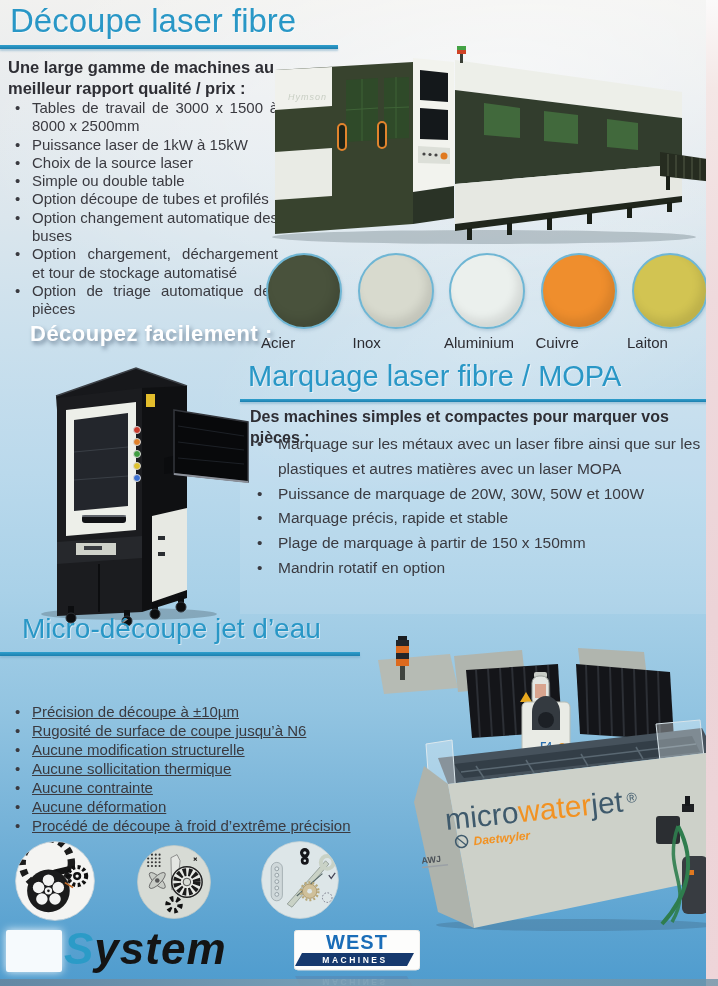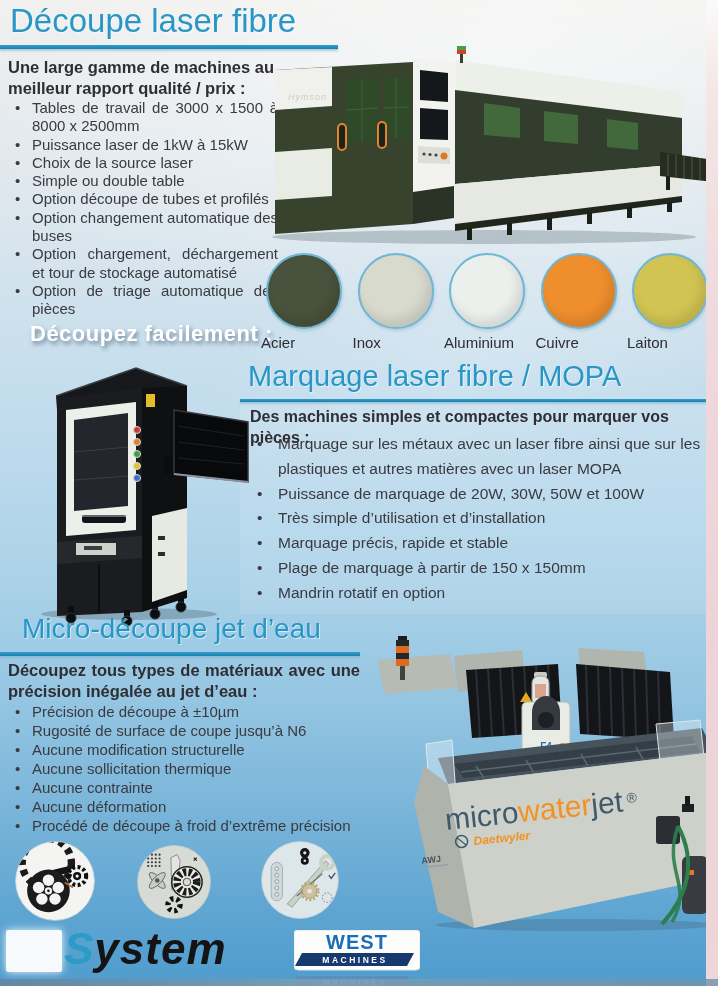--- a/index.html
+++ b/index.html
@@ -33,21 +33,21 @@
   #intro2 { left:250px; top:407px; width:462px; font-size:16px; text-align:left; }
   #intro3 { left:8px; top:660px; width:352px; font-size:16.5px; line-height:1.26; }
 
   ul.blist { position:absolute; margin:0; padding:0; list-style:none; color:#3a3a40; }
   ul.blist li { position:relative; padding-left:24px; text-align:justify; }
   ul.blist li::before { content:"\2022"; position:absolute; left:7px; }
   #list1 { left:8px; top:99px; width:270px; font-size:15px; }
   #list1 li { line-height:1.22; }
   #list2 { left:250px; top:432px; width:464px; font-size:15.5px; }
   #list2 li { line-height:1.6; padding-left:28px; text-align:left; }
-  #list3 { left:8px; top:702px; width:354px; font-size:15px; }
+  #list3 { left:8px; top:702px; width:354px; font-size:15px;text-decoration:underline; }
   #list3 li { line-height:1.27; text-align:left; }
 
   .panel2 { position:absolute; left:240px; top:402px; width:478px; height:212px; background:rgba(255,255,255,.10); }
 
   #tagline { position:absolute; left:30px; top:321px; font-size:22px; font-weight:bold; color:#fff;
     letter-spacing:.5px; text-shadow:2px 3px 4px rgba(40,60,85,.55); white-space:nowrap; }
 
   .materials { position:absolute; left:261px; top:253px; width:452px; display:flex; justify-content:space-between; }
   .mat { width:86px; text-align:left; }
   .mat .circ { width:72px; height:72px; border-radius:50%; margin:0 auto; border:2px solid #6fb6d4;
@@ -175,21 +175,20 @@
       <div class="lbl">Laiton</div>
     </div>
   </div>
 
   <div id="title2" class="h-title">Marquage laser fibre / MOPA</div>
   <div id="rule2" class="rule"></div>
   <div id="intro2" class="intro">Des machines simples et compactes pour marquer vos pièces :</div>
   <ul id="list2" class="blist">
     <li>Marquage sur les métaux avec un laser fibre ainsi que sur les plastiques et autres matières avec un laser MOPA</li>
     <li>Puissance de marquage de 20W, 30W, 50W et 100W</li>
-    <li>Très simple d’utilisation et d’installation</li>
     <li>Marquage précis, rapide et stable</li>
     <li>Plage de marquage à partir de 150 x 150mm</li>
     <li>Mandrin rotatif en option</li>
   </ul>
 
   <svg class="absimg" style="left:24px; top:360px;" width="225" height="266" viewBox="0 0 225 266">
     <ellipse cx="105" cy="254" rx="88" ry="6" fill="rgba(60,75,85,.3)"></ellipse>
     <polygon points="32,36 112,8 163,26 150,46 33,50" fill="#17181b"></polygon>
     <polyline points="32,36 112,8 163,26" stroke="#3c4046" fill="none" stroke-width="1.5"></polyline>
     <polygon points="118,28 163,26 163,238 118,252" fill="#0f1012"></polygon>
@@ -234,21 +233,20 @@
         <rect x="154" y="236" width="6" height="9"></rect>
       <circle cx="47" cy="258" r="5" stroke="#2e3237"></circle>
         <circle cx="103" cy="261" r="5" stroke="#2e3237"></circle>
       <circle cx="131" cy="254" r="5" stroke="#2e3237"></circle>
         <circle cx="157" cy="247" r="5" stroke="#2e3237"></circle>
     </g>
   </svg>
 
   <div id="title3" class="h-title">Micro-découpe jet d’eau</div>
   <div id="rule3" class="rule"></div>
-  <div id="intro3" class="intro">Découpez tous types de matériaux avec une précision inégalée au jet d’eau :</div>
   <ul id="list3" class="blist">
     <li>Précision de découpe à ±10µm</li>
     <li>Rugosité de surface de coupe jusqu’à N6</li>
     <li>Aucune modification structurelle</li>
     <li>Aucune sollicitation thermique</li>
     <li>Aucune contrainte</li>
     <li>Aucune déformation</li>
     <li>Procédé de découpe à froid d’extrême précision</li>
   </ul>
 

